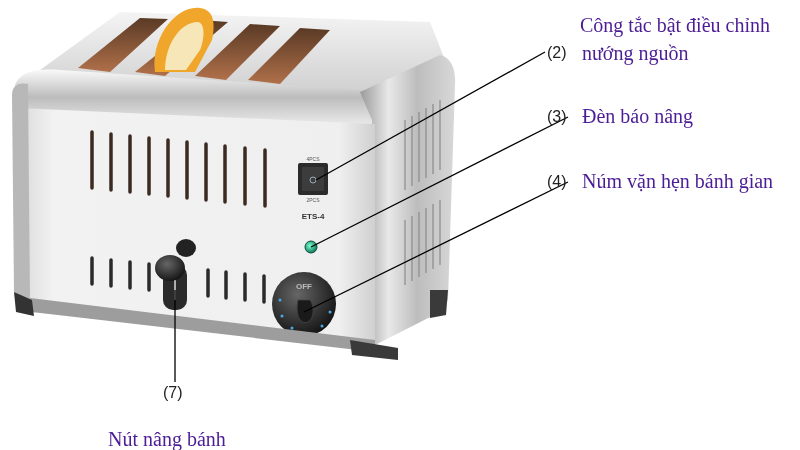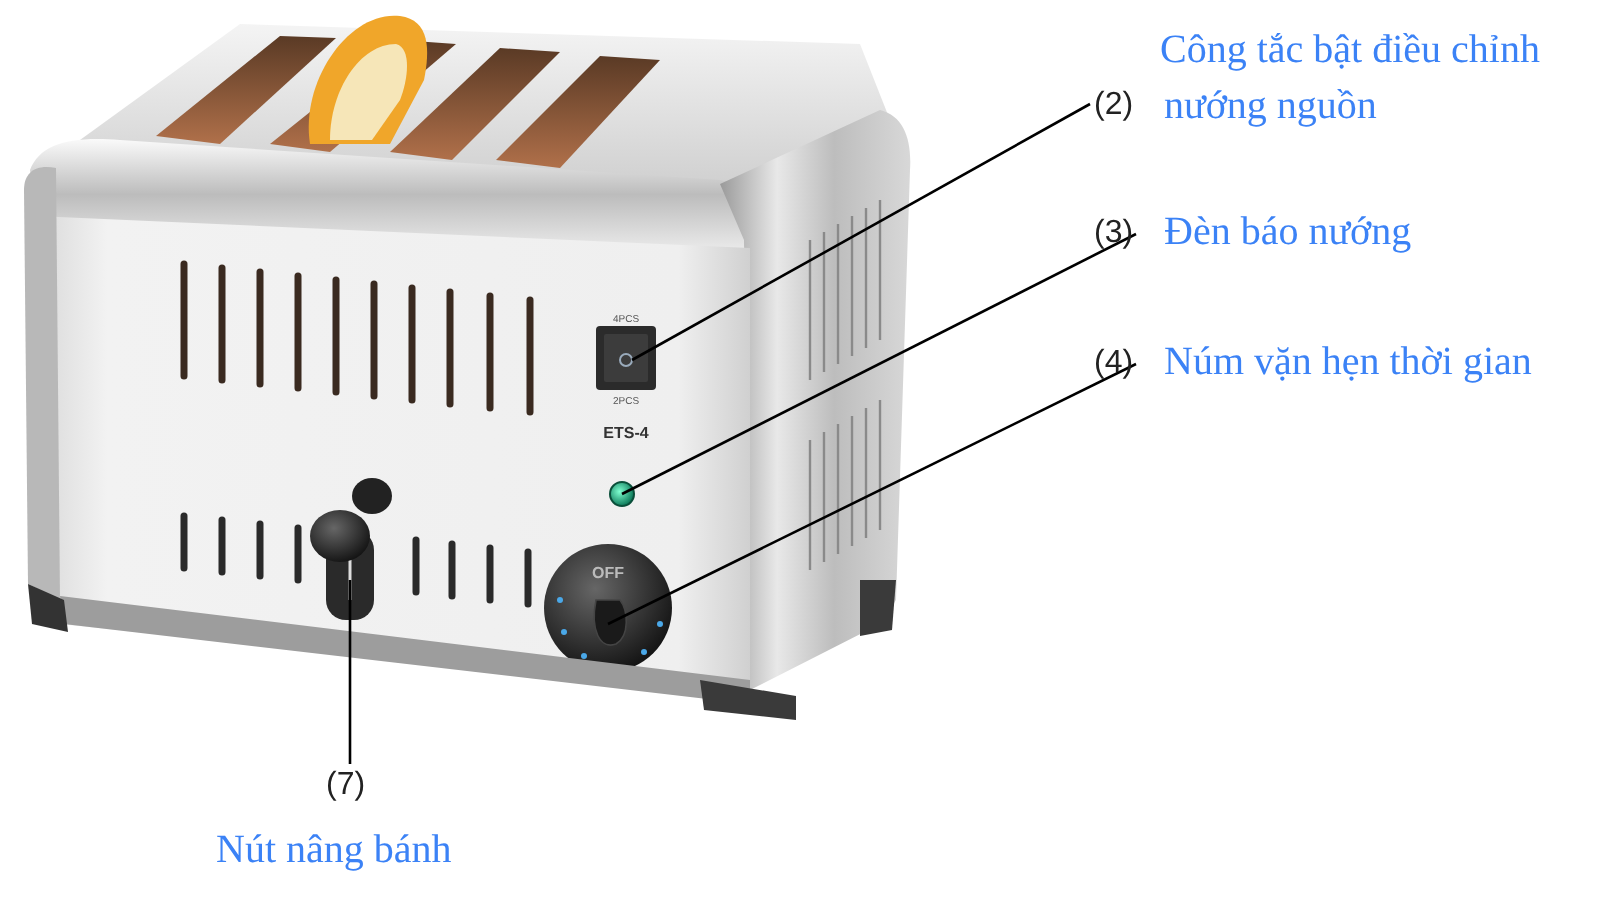--- a/index.html
+++ b/index.html
@@ -1,18 +1,18 @@
 <!DOCTYPE html>
 <html><head>
 <meta charset="utf-8">
 <style>
   html, body { margin:0; padding:0; background:#ffffff; }
   body { width:800px; height:450px; position:relative; overflow:hidden; font-family:"Liberation Serif", serif; }
   #stage { position:absolute; left:0; top:0; width:800px; height:450px; }
-  .label { position:absolute; color:#3b82f6; white-space:nowrap; }
+  .label { position:absolute; color:#4c1d95; white-space:nowrap; }
   .num { font-family:"Liberation Sans", sans-serif; font-size:16px; color:#222; }
   .txt { font-size:20px; }
 </style>
 </head>
 <body>
 
 <svg id="stage" width="800" height="450" viewBox="0 0 800 450">
   <defs>
     <linearGradient id="topG" x1="0" y1="0" x2="0" y2="1">
       <stop offset="0" stop-color="#f4f4f4"></stop>
@@ -158,19 +158,19 @@
     <line x1="304" y1="312" x2="568" y2="182"></line>
     <line x1="175" y1="290" x2="175" y2="382"></line>
   </g>
 </svg>
 
 <div class="label txt" style="left:580px;top:14px;">Công tắc bật điều chỉnh</div>
 <div class="label num" style="left:547px;top:44px;">(2)</div>
 <div class="label txt" style="left:582px;top:42px;">nướng nguồn</div>
 
 <div class="label num" style="left:547px;top:108px;">(3)</div>
-<div class="label txt" style="left:582px;top:105px;">Đèn báo nướng</div>
+<div class="label txt" style="left:582px;top:105px;">Đèn báo nâng</div>
 
 <div class="label num" style="left:547px;top:173px;">(4)</div>
-<div class="label txt" style="left:582px;top:170px;">Núm vặn hẹn thời gian</div>
+<div class="label txt" style="left:582px;top:170px;">Núm vặn hẹn bánh gian</div>
 
 <div class="label num" style="left:163px;top:384px;">(7)</div>
-<div class="label txt" style="left:108px;top:414px;">Nút nâng bánh</div>
+<div class="label txt" style="left:108px;top:428px;">Nút nâng bánh</div>
 
 </body></html>

